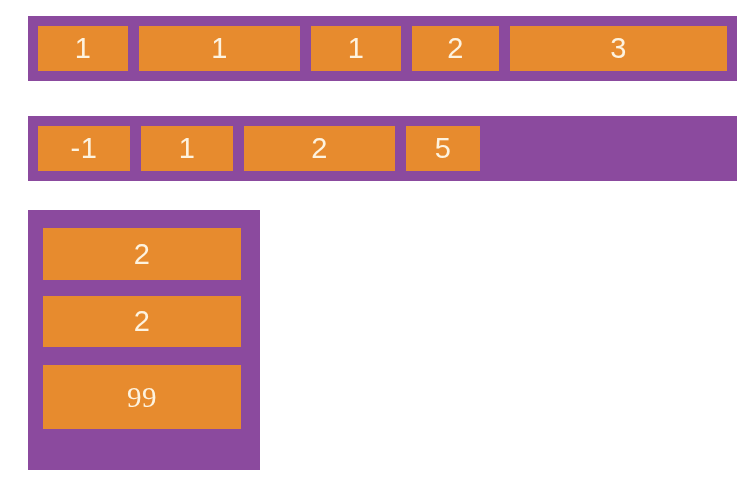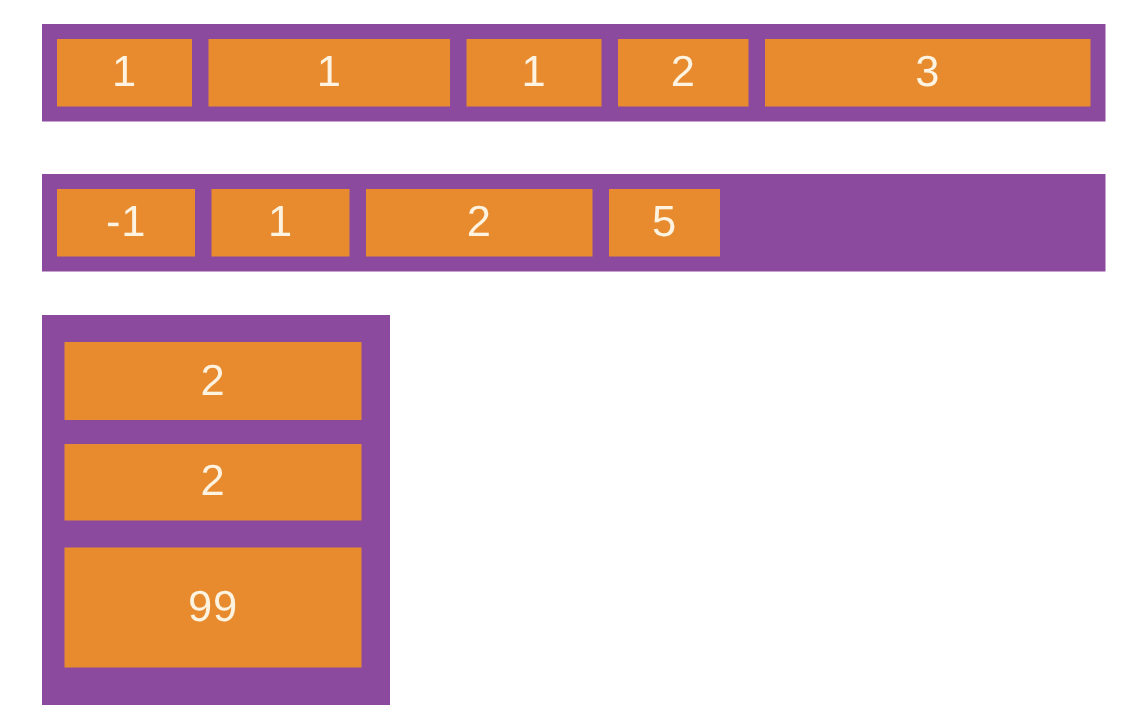--- a/index.html
+++ b/index.html
@@ -59,21 +59,21 @@
   .r1i4 { width: 217px; }
   
   .r2i0 { width: 92px; }
   .r2i1 { width: 92px; }
   .r2i2 { width: 151px; }
   .r2i3 { width: 74px; }
   
   #col1 .item { width: 198px; }
   .c1i0 { height: 52px; margin-bottom: 16px; }
   .c1i1 { height: 51px; margin-bottom: 18px; }
-  .c1i2 { height: 80px; }
+  .c1i2 { height: 64px; font-family: Liberation Serif, serif; }
 </style>
 </head>
 <body style="background: rgb(255, 255, 255);">
 
 <div id="row1" class="flex-container row-container">
   <div class="item r1i0">1</div>
   <div class="item r1i1">1</div>
   <div class="item r1i2">1</div>
   <div class="item r1i3">2</div>
   <div class="item r1i4">3</div>

